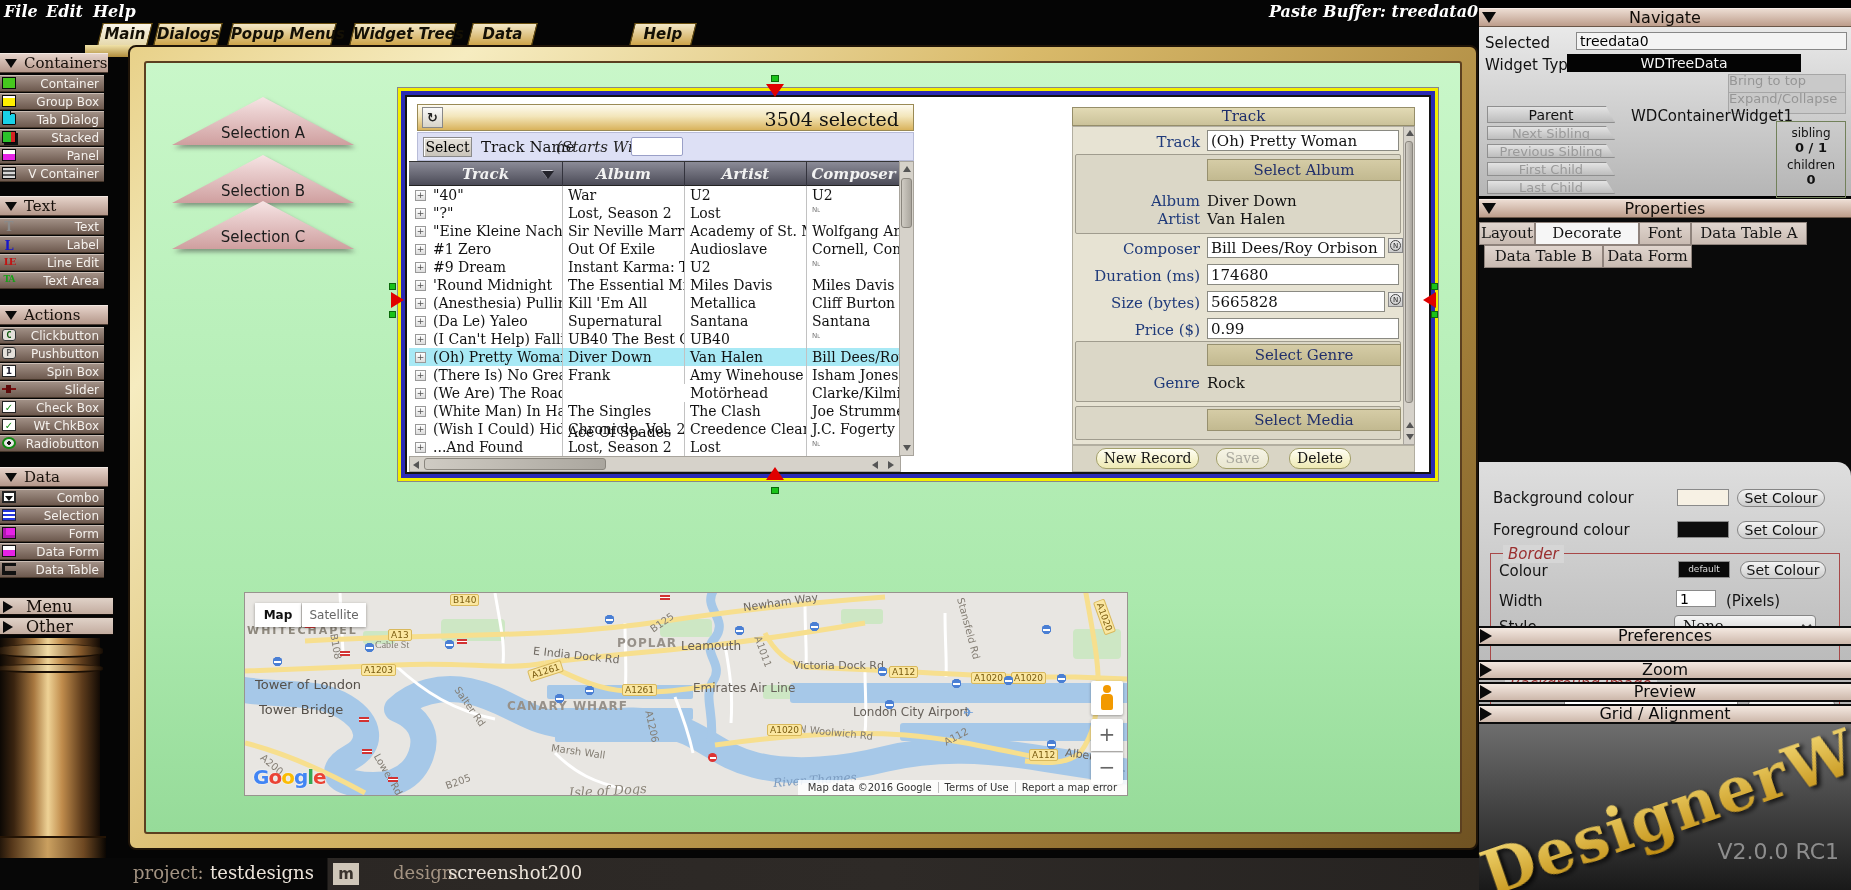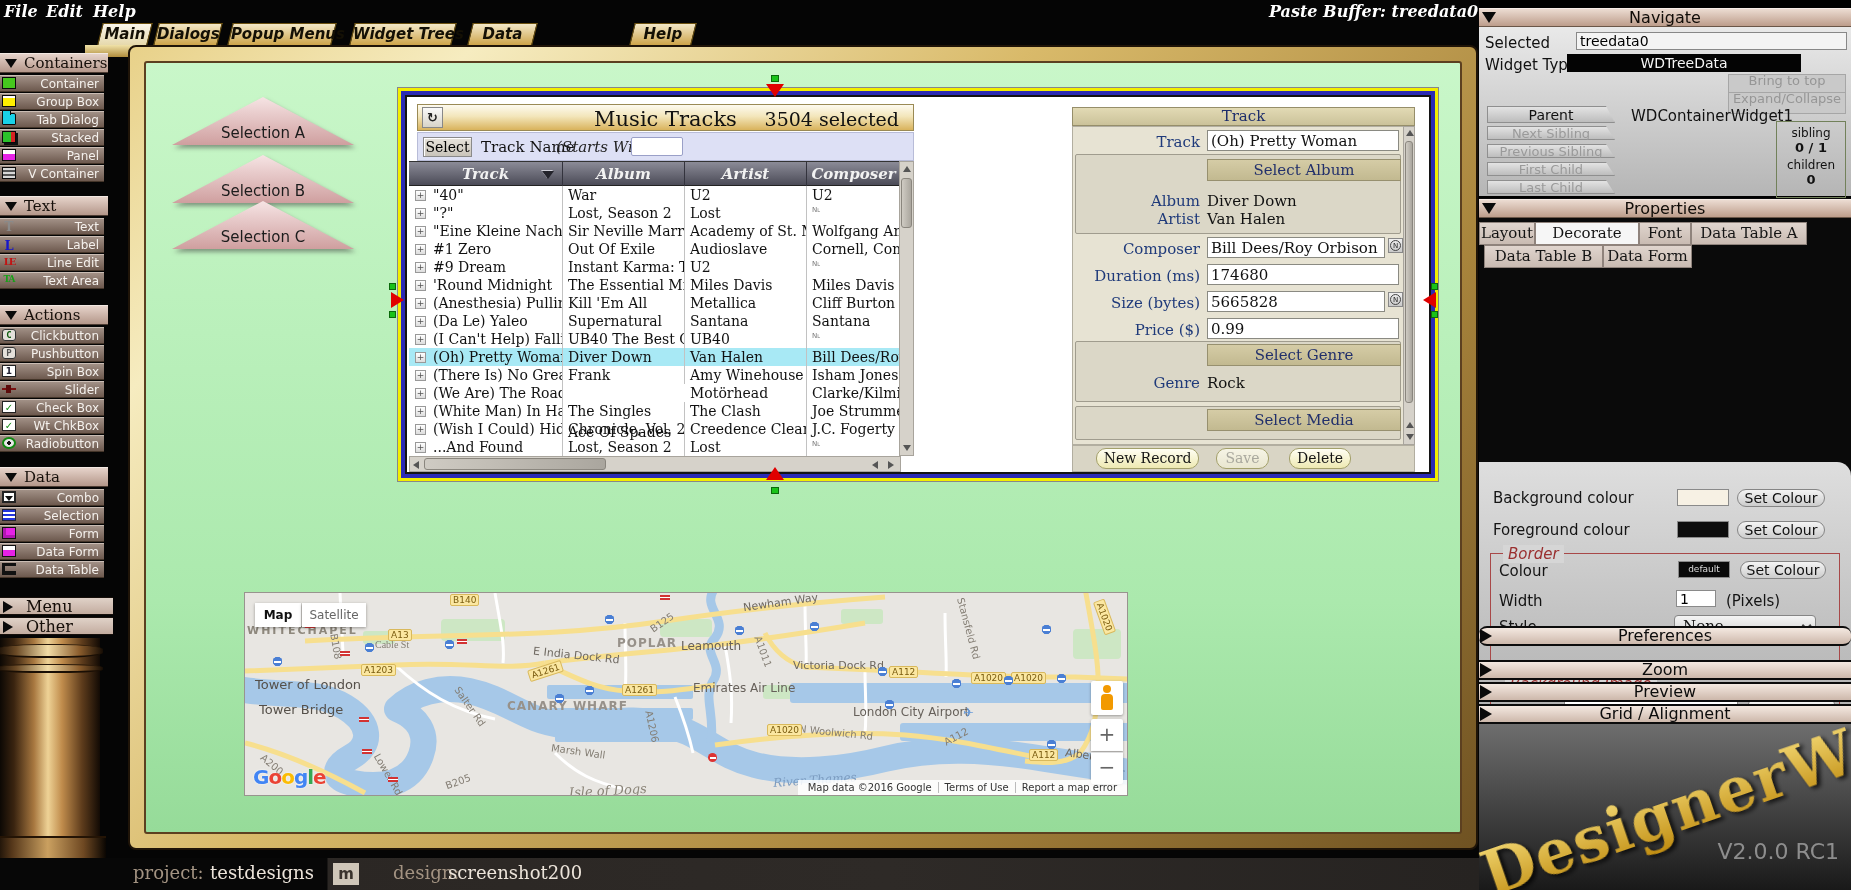--- a/index.html
+++ b/index.html
@@ -132,21 +132,21 @@
 #mapattr span{padding:0 6px;border-left:1px solid #bbb}
 #mapattr span:first-child{border-left:none}
 
 #rightbar{position:absolute;left:1479px;top:0;width:372px;height:890px;background:#000}
 #navzone{position:absolute;left:0;top:8px;width:372px;height:188px;background:linear-gradient(#efefef,#b5b5b5)}
 .shdr{position:absolute;left:0;width:372px;height:19px;background:linear-gradient(#ecdcd2,#bd9d8b);border-top:1px solid #f6ece6;border-bottom:1px solid #6a5648;text-align:center;font:16px "DejaVu Sans";color:#100c08;line-height:17px;cursor:pointer}
 .shdr .tri{position:absolute;left:3px;top:3px;border-left:7px solid transparent;border-right:7px solid transparent;border-top:11px solid #0a0a0a;width:0;height:0}
 .nlbl{position:absolute;font:15px "DejaVu Sans";color:#111}
 .nbtnq{position:absolute;left:8px;width:128px;background:linear-gradient(#e3e3e3,#bdbdbd);border:1px solid #8f8f8f;clip-path:polygon(0 0,calc(100% - 9px) 0,100% 100%,0 100%);text-align:center;font:14px "DejaVu Sans";cursor:pointer}
 .nbtnq.dis{color:#9a9a9a}
-.flatbtn{position:absolute;left:249px;width:118px;height:22px;background:#c9c9c9;border:1px solid #a6a6a6;text-align:center;font:13px/12px "DejaVu Sans";color:#969696;cursor:pointer}
+.flatbtn{position:absolute;left:249px;width:118px;height:22px;background:#c9c9c9;border:1px solid #a6a6a6;text-align:left;font:13px/12px "DejaVu Sans";color:#969696;cursor:pointer}
 #sibbox{position:absolute;left:297px;top:113px;width:70px;height:77px;border:1px solid #72815a;text-align:center;font:12px "DejaVu Sans";color:#111}
 #sibbox b{font-size:13px}
 #propzone{position:absolute;left:0;top:198px;width:372px;height:440px;background:#0a0a0a}
 .ptab{position:absolute;height:23px;background:linear-gradient(#e0d5ce,#c9bbb2);border:1px solid #8f837c;text-align:center;font:15px "DejaVu Serif",serif;color:#141414;cursor:pointer}
 .ptab.on{background:#f6f6f6}
 #propbody{position:absolute;left:0;top:264px;width:372px;height:374px;background:linear-gradient(#dedede,#9c9c9c);border-radius:0 14px 0 0}
 .plbl{position:absolute;font:15px "DejaVu Sans";color:#141414}
 .swatch{position:absolute;width:52px;height:17px;border:1px solid #8a8a8a}
 .scbtn{position:absolute;width:88px;height:18px;border-radius:9px;background:linear-gradient(#f4f4f4,#cdcdcd);border:1px solid #858585;text-align:center;font:14px/16px "DejaVu Sans";color:#111;cursor:pointer}
 .grpbox{position:absolute;left:11px;width:350px;border:1px solid #a84848}
@@ -250,21 +250,20 @@
           <div class="stri" style="top: 138px;">
             <div class="shape"></div>
             <div class="slbl">Selection C</div>
           </div>
         </div>
 
       <div id="mtw">
         <div id="mt-table">
           <div id="mt-title">
             <div id="mt-refresh">↻</div>
-            <div id="mt-titletext">Music Tracks</div>
             <div id="mt-count">3504 selected</div>
           </div>
           <div id="mt-filter">
             <div id="mt-selectbtn">Select</div>
             <span id="mt-fl1">Track Name</span>
             <span id="mt-fl2">(Starts With)</span>
             <input id="mt-fin" value="" style="">
           </div>
           <div id="mt-header">
               <div class="hcell" style="left: 0px; width: 154px;"><span>Track</span><i class="sortarr"></i></div>
@@ -633,21 +632,21 @@
         <span class="grplbl" style="left:26px;top:213px">Background Image</span>
         <span class="plbl" style="left:20px;top:240px">File</span>
         <input class="pin" style="left: 85px; top: 236px; width: 174px; height: 24px;" value="">
         <div class="scbtn" style="left:269px;top:238px;width:87px;height:22px;line-height:20px;border-radius:4px">Select File</div>
         <span class="plbl" style="left:20px;top:276px">Options</span>
         <div class="psel" style="left:111px;top:273px;width:136px"><span>RepeatXY</span><i class="chev"></i></div>
       </div>
     </div>
 
     <div id="cbars">
-        <div class="cbar" style="top: 626px; border-radius: 8px;"><i class="tri"></i><span>Preferences</span></div>
+        <div class="cbar" style="top: 626px;"><i class="tri"></i><span>Preferences</span></div>
         <div class="cbar" style="top: 660px;"><i class="tri"></i><span>Zoom</span></div>
         <div class="cbar" style="top: 682px;"><i class="tri"></i><span>Preview</span></div>
         <div class="cbar" style="top: 704px;"><i class="tri"></i><span>Grid / Alignment</span></div>
       </div>
 
     <div id="logozone">
       <div id="dlogo">DesignerWt</div>
       <div id="version">V2.0.0 RC1</div>
     </div>
   </div>

